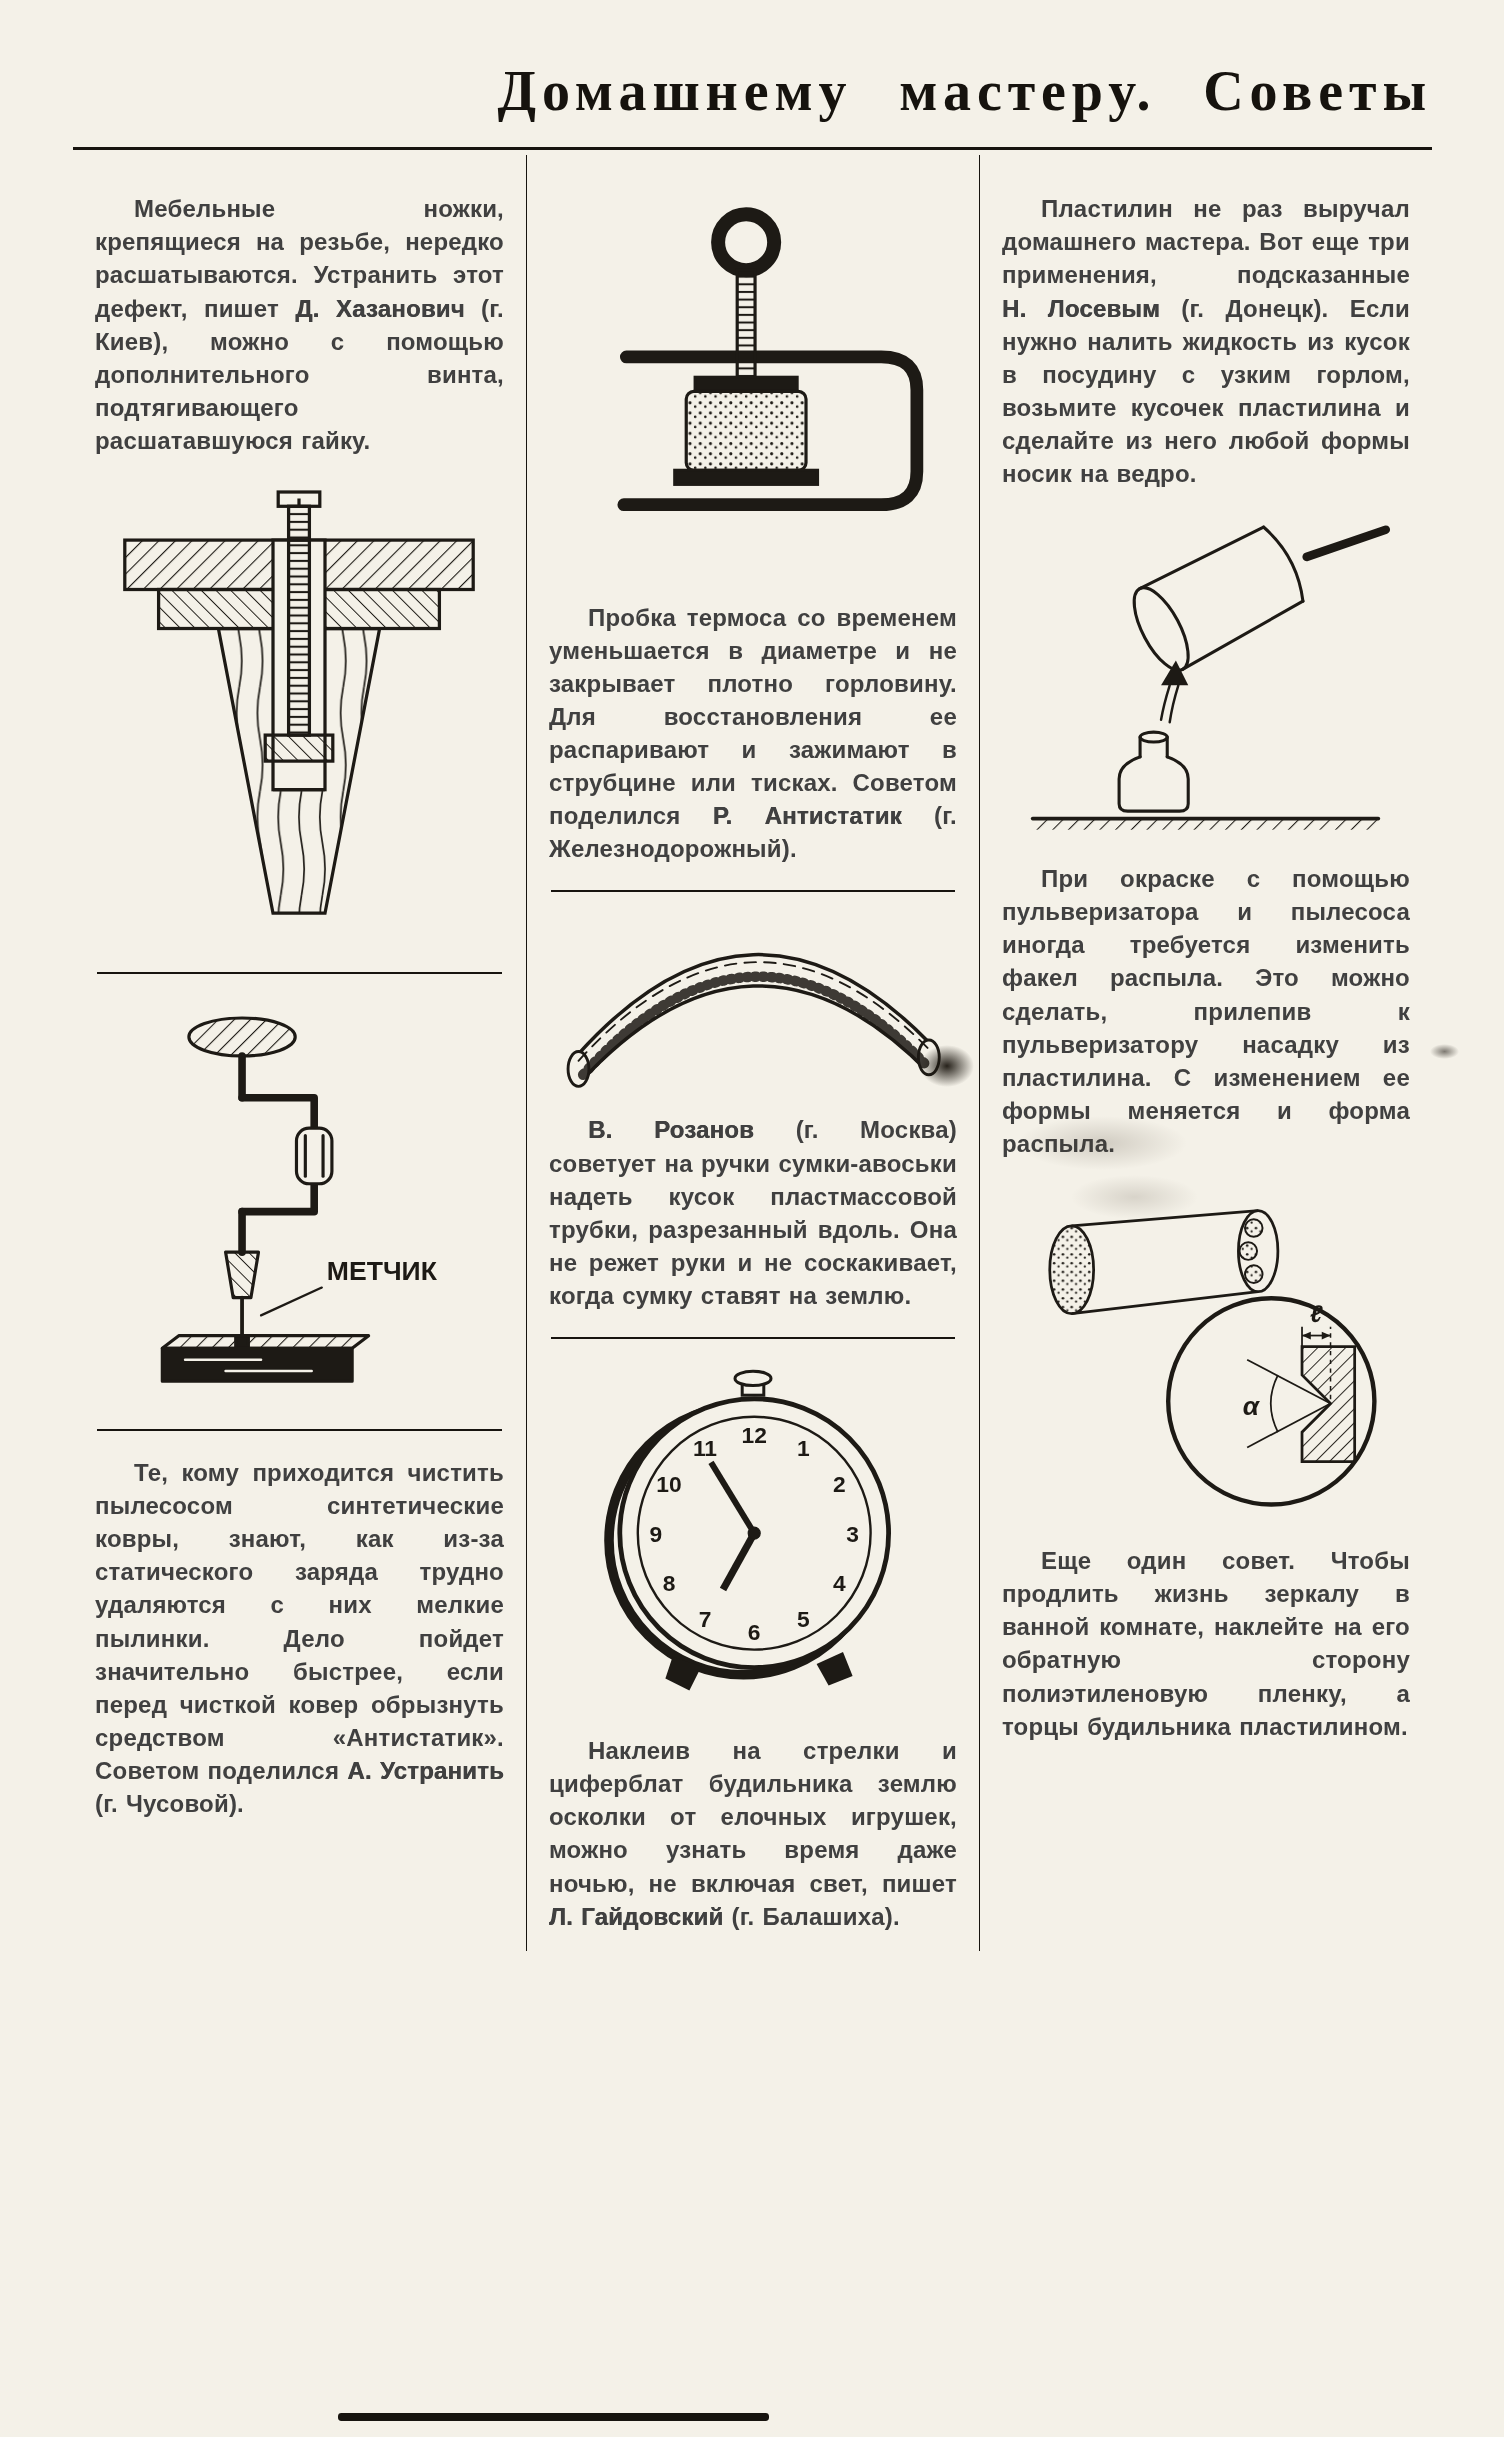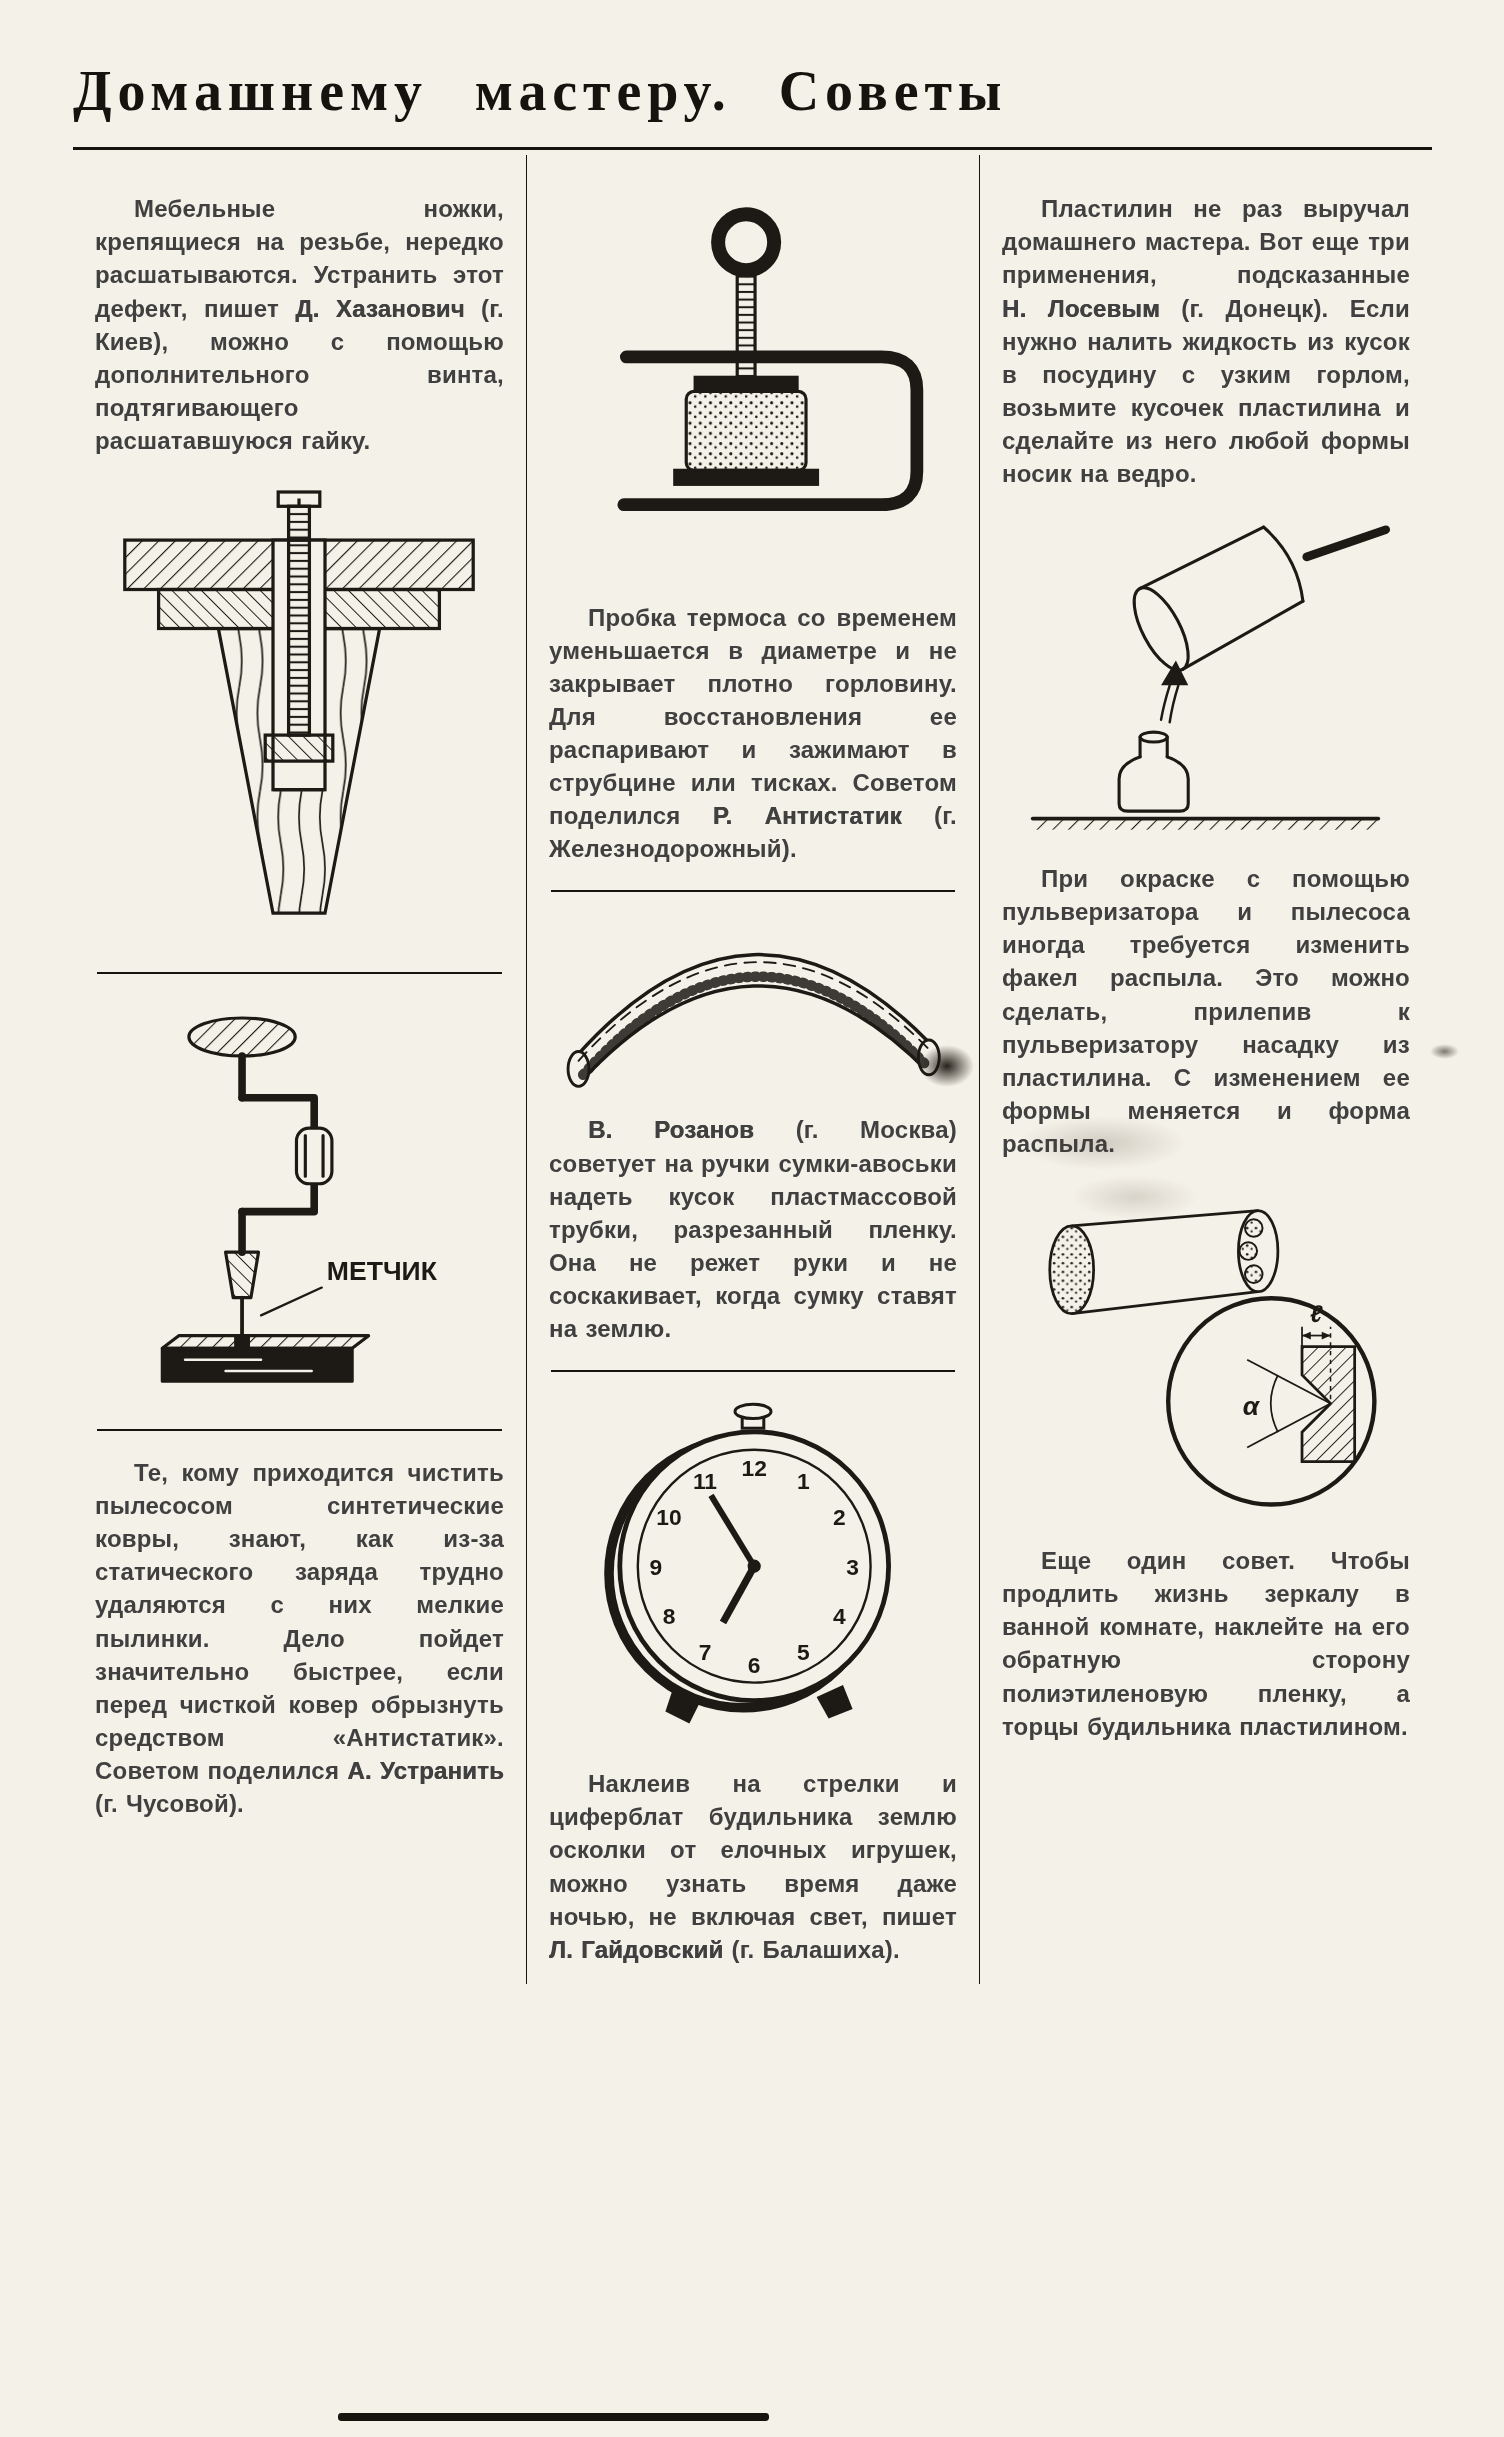--- a/index.html
+++ b/index.html
@@ -6,21 +6,21 @@
   html, body { background:#777; }
   .page {
     width:1505px; height:2438px;
     background:#f4f1e8;
     color:#1d1a15;
     font-family:"Liberation Sans", sans-serif;
     position:relative;
     overflow:hidden;
     padding:59px 73px 0 73px;
   }
-  .masthead { text-align:left; }
+  .masthead { text-align:right; }
   h1.title {
     font-family:"Liberation Serif", serif;
     font-size:56px;
     font-weight:700;
     letter-spacing:5.9px;
     word-spacing:27px;
     color:#16130e;
     white-space:nowrap;
   }
   .title-rule { height:3.4px; background:#17140f; margin-top:23.6px; }
@@ -167,21 +167,21 @@
             <path d="M20 118 Q170 -48 322 108" stroke-width="3"></path>
             <path d="M20 144 Q170 -20 322 134" stroke-width="3"></path>
             <ellipse cx="20" cy="131" rx="9" ry="15" stroke-width="2.5" fill="#f4f1e8"></ellipse>
             <ellipse cx="322" cy="121" rx="9" ry="15" stroke-width="2.5" fill="#f4f1e8"></ellipse>
             <path d="M24 136 Q170 -28 318 126" stroke-width="9" stroke-dasharray="1.5,5.5" opacity=".85"></path>
             <path d="M20 124 Q170 -41 322 114" stroke-width="1.6" stroke-dasharray="10,7"></path>
           </g>
         </svg>
       </figure>
 
-      <p class="tip"><span></span><b class="nm">В. Розанов</b><span> (г. Москва) советует на ручки сумки-авоськи надеть кусок пластмассовой трубки, разрезанный пленку. Она не режет руки и не соскакивает, когда сумку ставят на землю.</span></p>
+      <p class="tip"><span></span><b class="nm">В. Розанов</b><span> (г. Москва) советует на ручки сумки-авоськи надеть кусок пластмассовой трубки, разрезанный вдоль. Она не режет руки и не соскакивает, когда сумку ставят на землю.</span></p>
 
       <hr class="divider">
 
       <figure class="illus-wrap">
         <svg class="illus" viewBox="0 0 310 290" width="372" height="348">
           <g stroke="#1d1a15" fill="none">
             <circle cx="147" cy="147" r="112" stroke-width="8"></circle>
             <polygon points="88,244 112,252 102,272 82,262" fill="#1d1a15" stroke="none"></polygon>
             <polygon points="208,250 230,240 238,260 218,268" fill="#1d1a15" stroke="none"></polygon>
             <rect x="146" y="12" width="18" height="14" fill="#f4f1e8" stroke-width="2.5"></rect>

